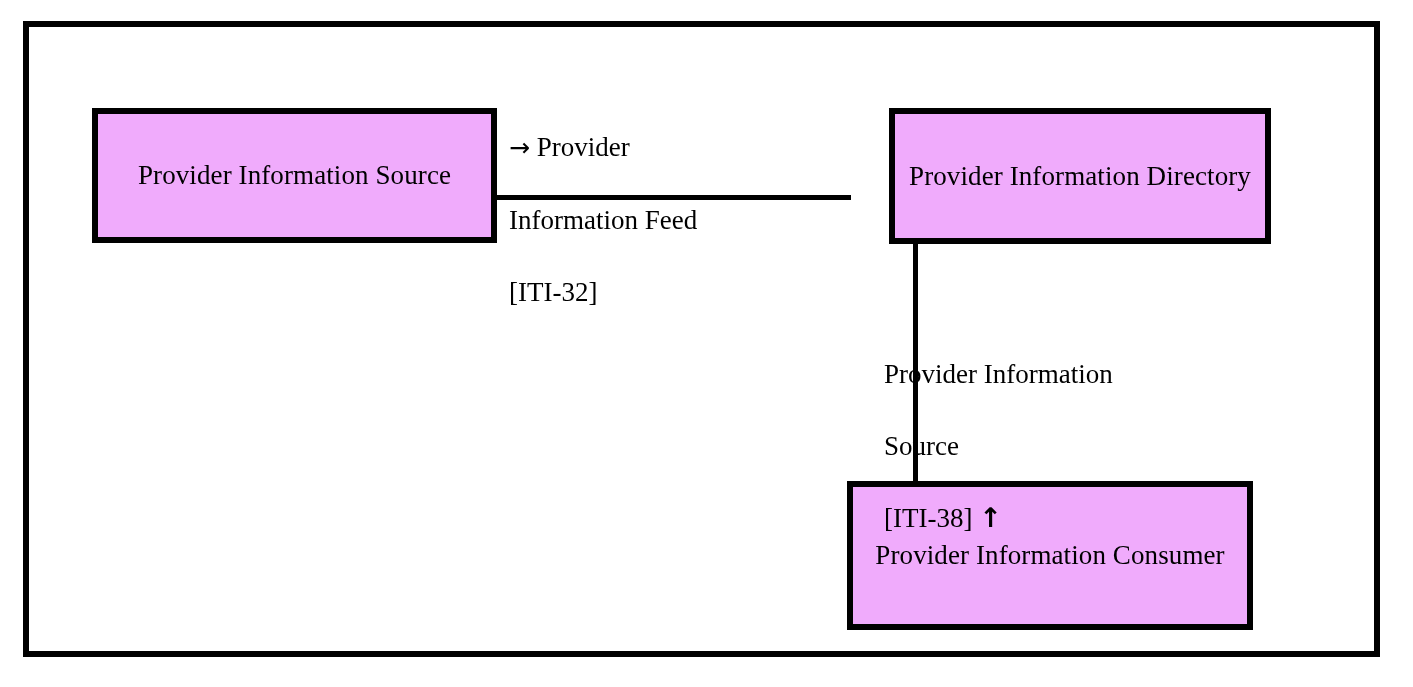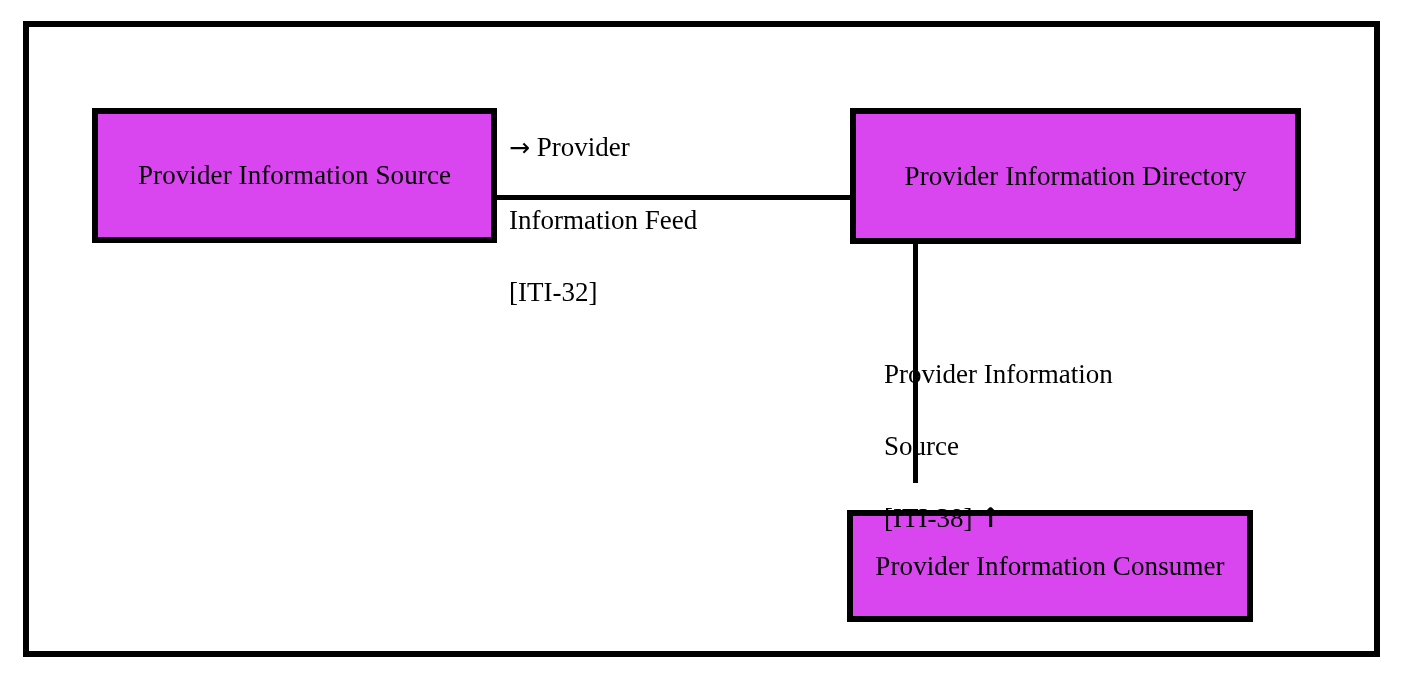--- a/index.html
+++ b/index.html
@@ -34,51 +34,51 @@
     border: 6px solid #000000;
     box-sizing: border-box;
     background: #ffffff;
   }
 
   
   .actor-box {
     position: absolute;
     box-sizing: border-box;
     border: 6px solid #000000;
-    background: #d946ef;
+    background: #f0abfc;
     display: flex;
     align-items: center;
     justify-content: center;
     text-align: center;
     z-index: 3;
   }
   .actor-label {
     font-size: 27px;
     line-height: 37px;
     letter-spacing: 0.1px;
     padding: 0 14px;
   }
 
   #box-source {
     left: 92px;
     top: 108px;
     width: 405px;
     height: 135px;
   }
   #box-directory {
-    left: 850px;
+    left: 889px;
     top: 108px;
-    width: 451px;
+    width: 382px;
     height: 136px;
   }
   #box-consumer {
     left: 847px;
-    top: 510px;
+    top: 481px;
     width: 406px;
-    height: 112px;
+    height: 149px;
   }
 
   
   .connector-h {
     position: absolute;
     left: 493px;
     top: 195px;
     width: 358px;
     height: 5px;
     background: #000000;

